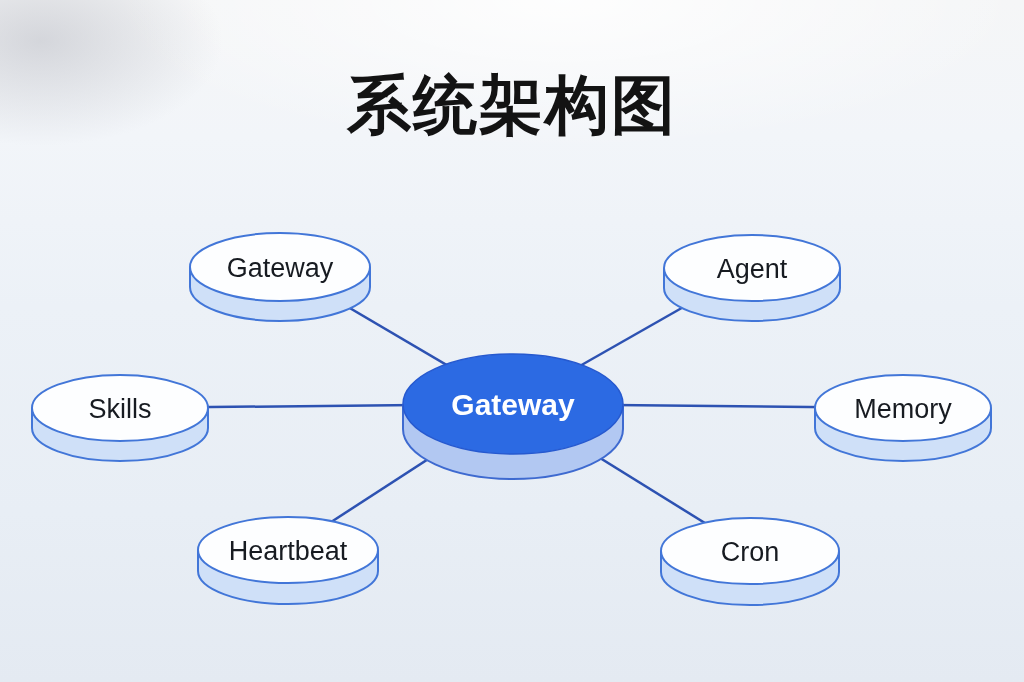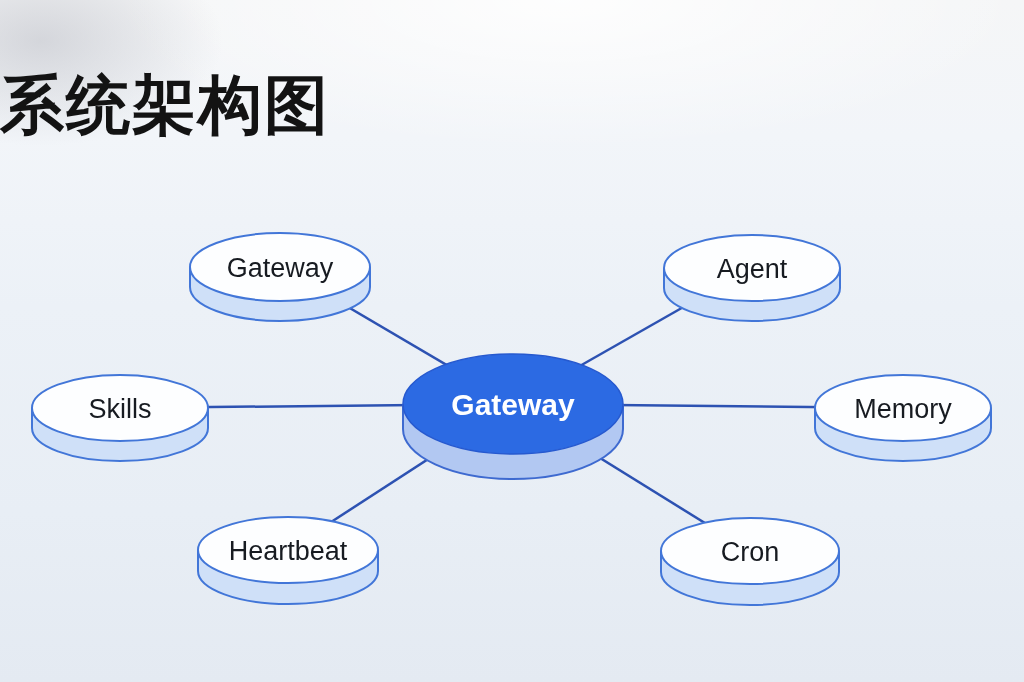--- a/index.html
+++ b/index.html
@@ -15,20 +15,21 @@
       radial-gradient(ellipse 620px 200px at 55% 0%, rgba(255,255,255,0.85), rgba(255,255,255,0) 75%),
       linear-gradient(180deg, #f5f6f7 0%, #f2f5f9 20%, #ecf1f7 45%, #e8eef5 75%, #e4eaf2 100%);
   }
 
   .title {
     position: absolute;
     top: 70px;
     left: 0;
     width: 100%;
     margin: 0;
+    text-align: center;
     font-size: 64px;
     line-height: 1.1;
     font-weight: 800;
     letter-spacing: 2px;
     color: #131313;
   }
 
   svg.diagram {
     position: absolute;
     inset: 0;

